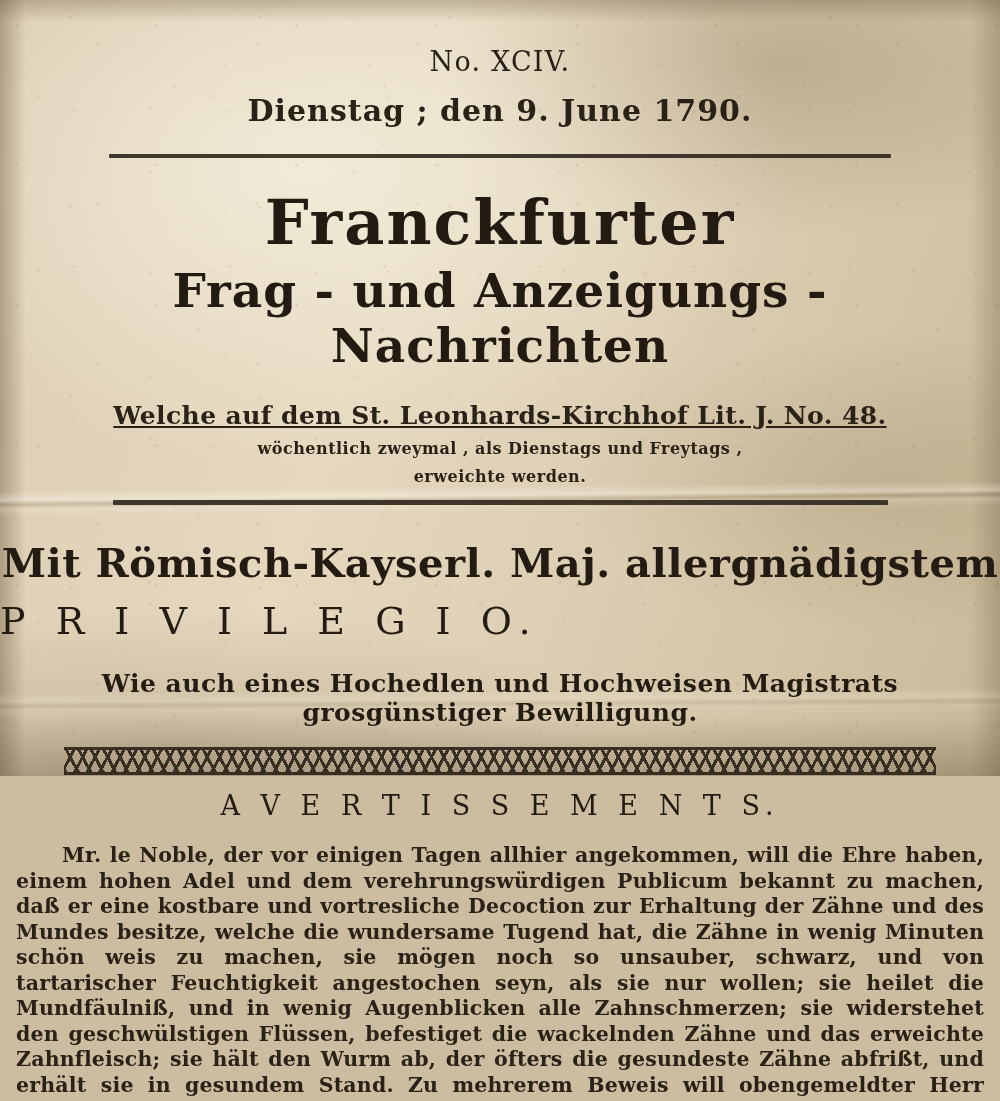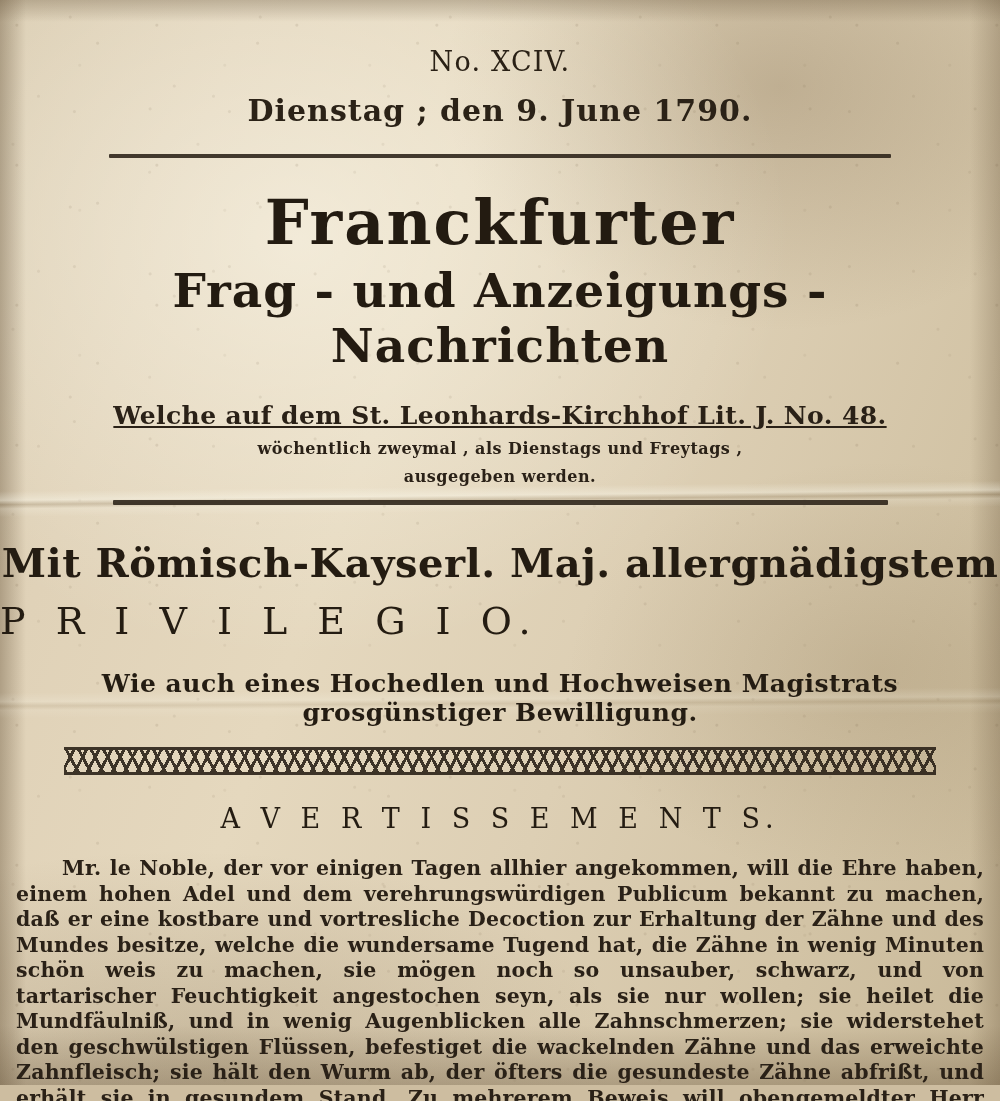--- a/index.html
+++ b/index.html
@@ -11,21 +11,21 @@
     height: 1101px;
     overflow: hidden;
     background: #cdbda0;
     font-family: "DejaVu Serif", serif;
   }
 
   
   .page {
     position: relative;
     width: 1000px;
-    height: 1085px;
+    height: 776px;
     background:
       radial-gradient(ellipse 70% 55% at 30% 22%, rgba(255,252,240,0.55) 0%, rgba(255,250,235,0.0) 70%),
       radial-gradient(ellipse 45% 30% at 78% 8%, rgba(120,98,66,0.30) 0%, rgba(120,98,66,0.0) 75%),
       radial-gradient(ellipse 40% 25% at 88% 62%, rgba(132,110,74,0.22) 0%, rgba(132,110,74,0.0) 78%),
       radial-gradient(ellipse 55% 22% at 18% 96%, rgba(120,100,68,0.25) 0%, rgba(120,100,68,0.0) 80%),
       linear-gradient(110deg, #d9cbb0 0%, #e0d2b8 18%, #e5d8be 38%, #ddcfb4 60%, #d2c3a5 82%, #c8b898 100%);
     filter: none;
   }
   
   .grain {
@@ -184,21 +184,21 @@
       repeating-linear-gradient(62deg, #2b2218 0 3px, rgba(0,0,0,0) 3px 11px),
       repeating-linear-gradient(-62deg, #2b2218 0 3px, rgba(0,0,0,0) 3px 11px);
     opacity: .9;
   }
 
   .section-title {
     text-align: center;
     font-family: "DejaVu Serif", serif;
     font-size: 27px;
     letter-spacing: 6px;
-    margin-top: 28px;
+    margin-top: 15px;
     color: #241c12;
   }
 
   .body-text {
     margin: 22px 16px 0 16px;
     font-size: 20.5px;
     line-height: 25.5px;
     text-align: justify;
     color: #2a2117;
     letter-spacing: .2px;
@@ -225,21 +225,21 @@
     <div class="dateline fraktur">Dienstag ;  den 9. June 1790.</div>
 
     <div class="rule r1"></div>
 
     <div class="masthead1 fraktur">Franckfurter</div>
 
     <div class="masthead2 fraktur">Frag - und Anzeigungs - Nachrichten</div>
 
     <div class="subhead fraktur">Welche auf dem St. Leonhards-Kirchhof Lit. J. No. 48.</div>
     <div class="subhead2 fraktur">wöchentlich zweymal ,  als Dienstags und Freytags ,</div>
-    <div class="subhead3 fraktur">ausgegeben werden.</div>
+    <div class="subhead3 fraktur">erweichte werden.</div>
 
     <div class="rule r2"></div>
 
     <div class="privileg-line fraktur">Mit Römisch-Kayserl. Maj. allergnädigstem</div>
 
     <div class="privilegio">P R I V I L E G I O.</div>
 
     <div class="bewilligung fraktur">Wie auch eines Hochedlen und Hochweisen Magistrats grosgünstiger Bewilligung.</div>
 
     <div class="ornament"></div>

